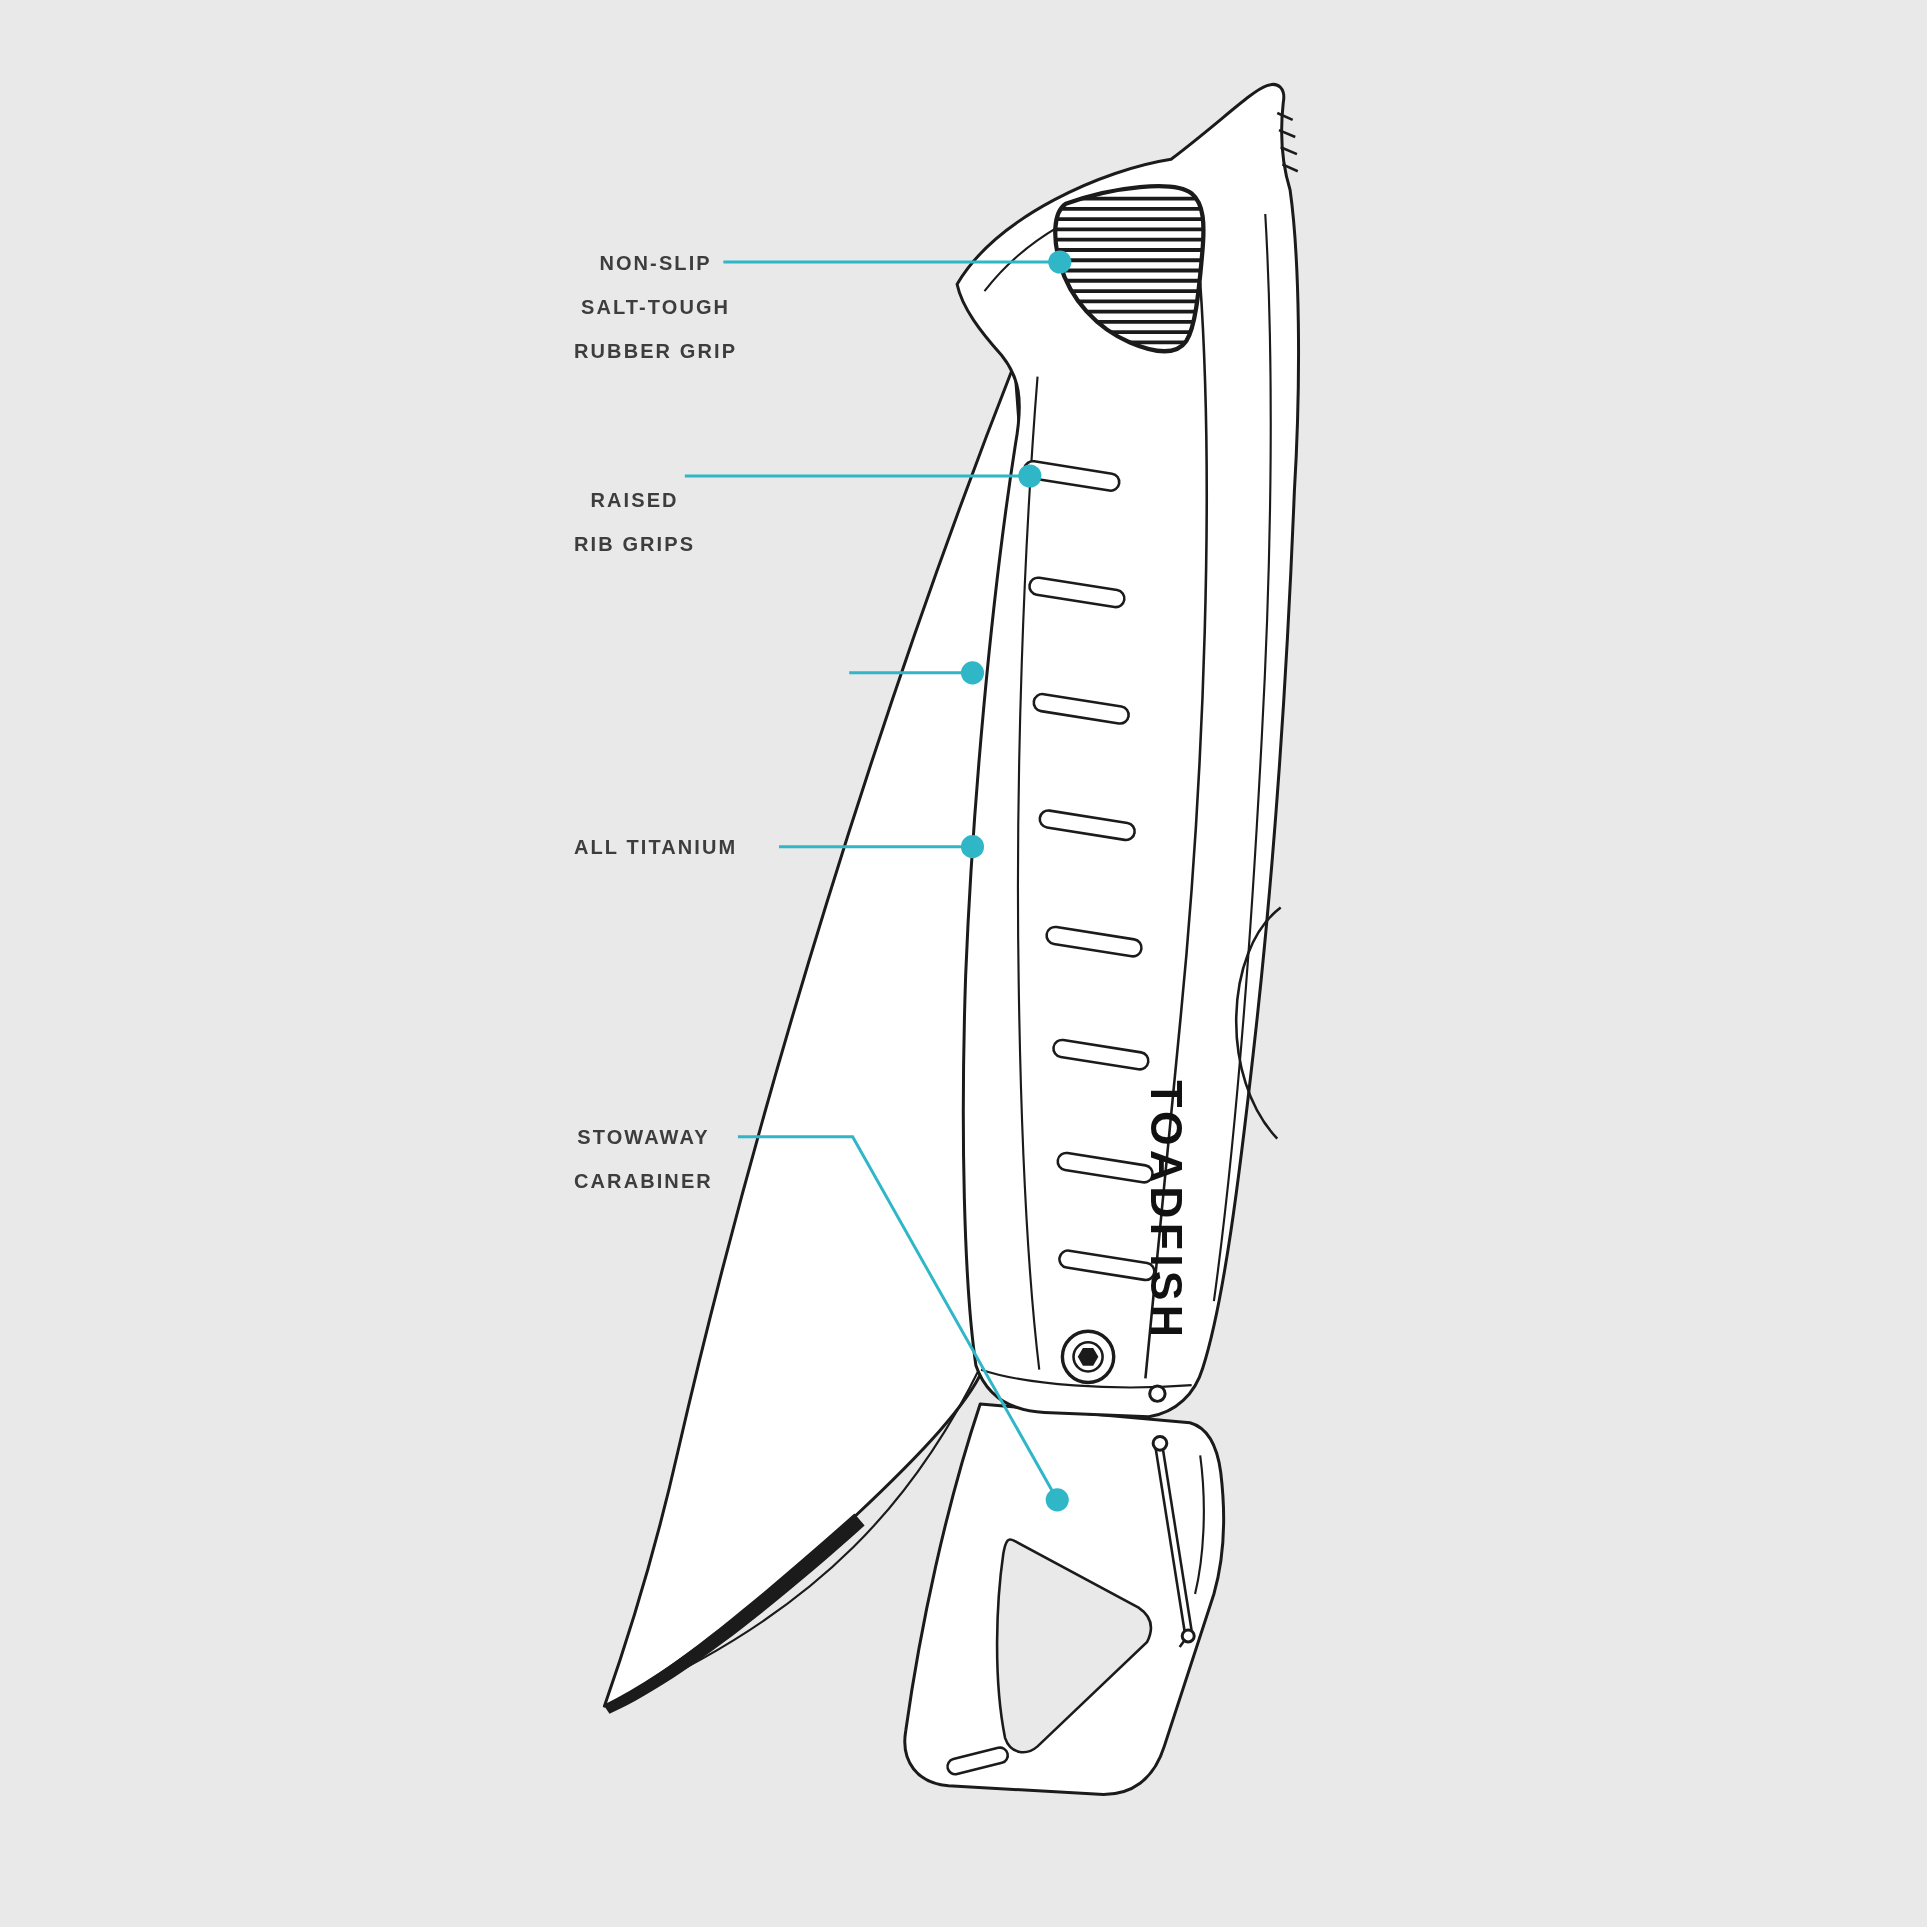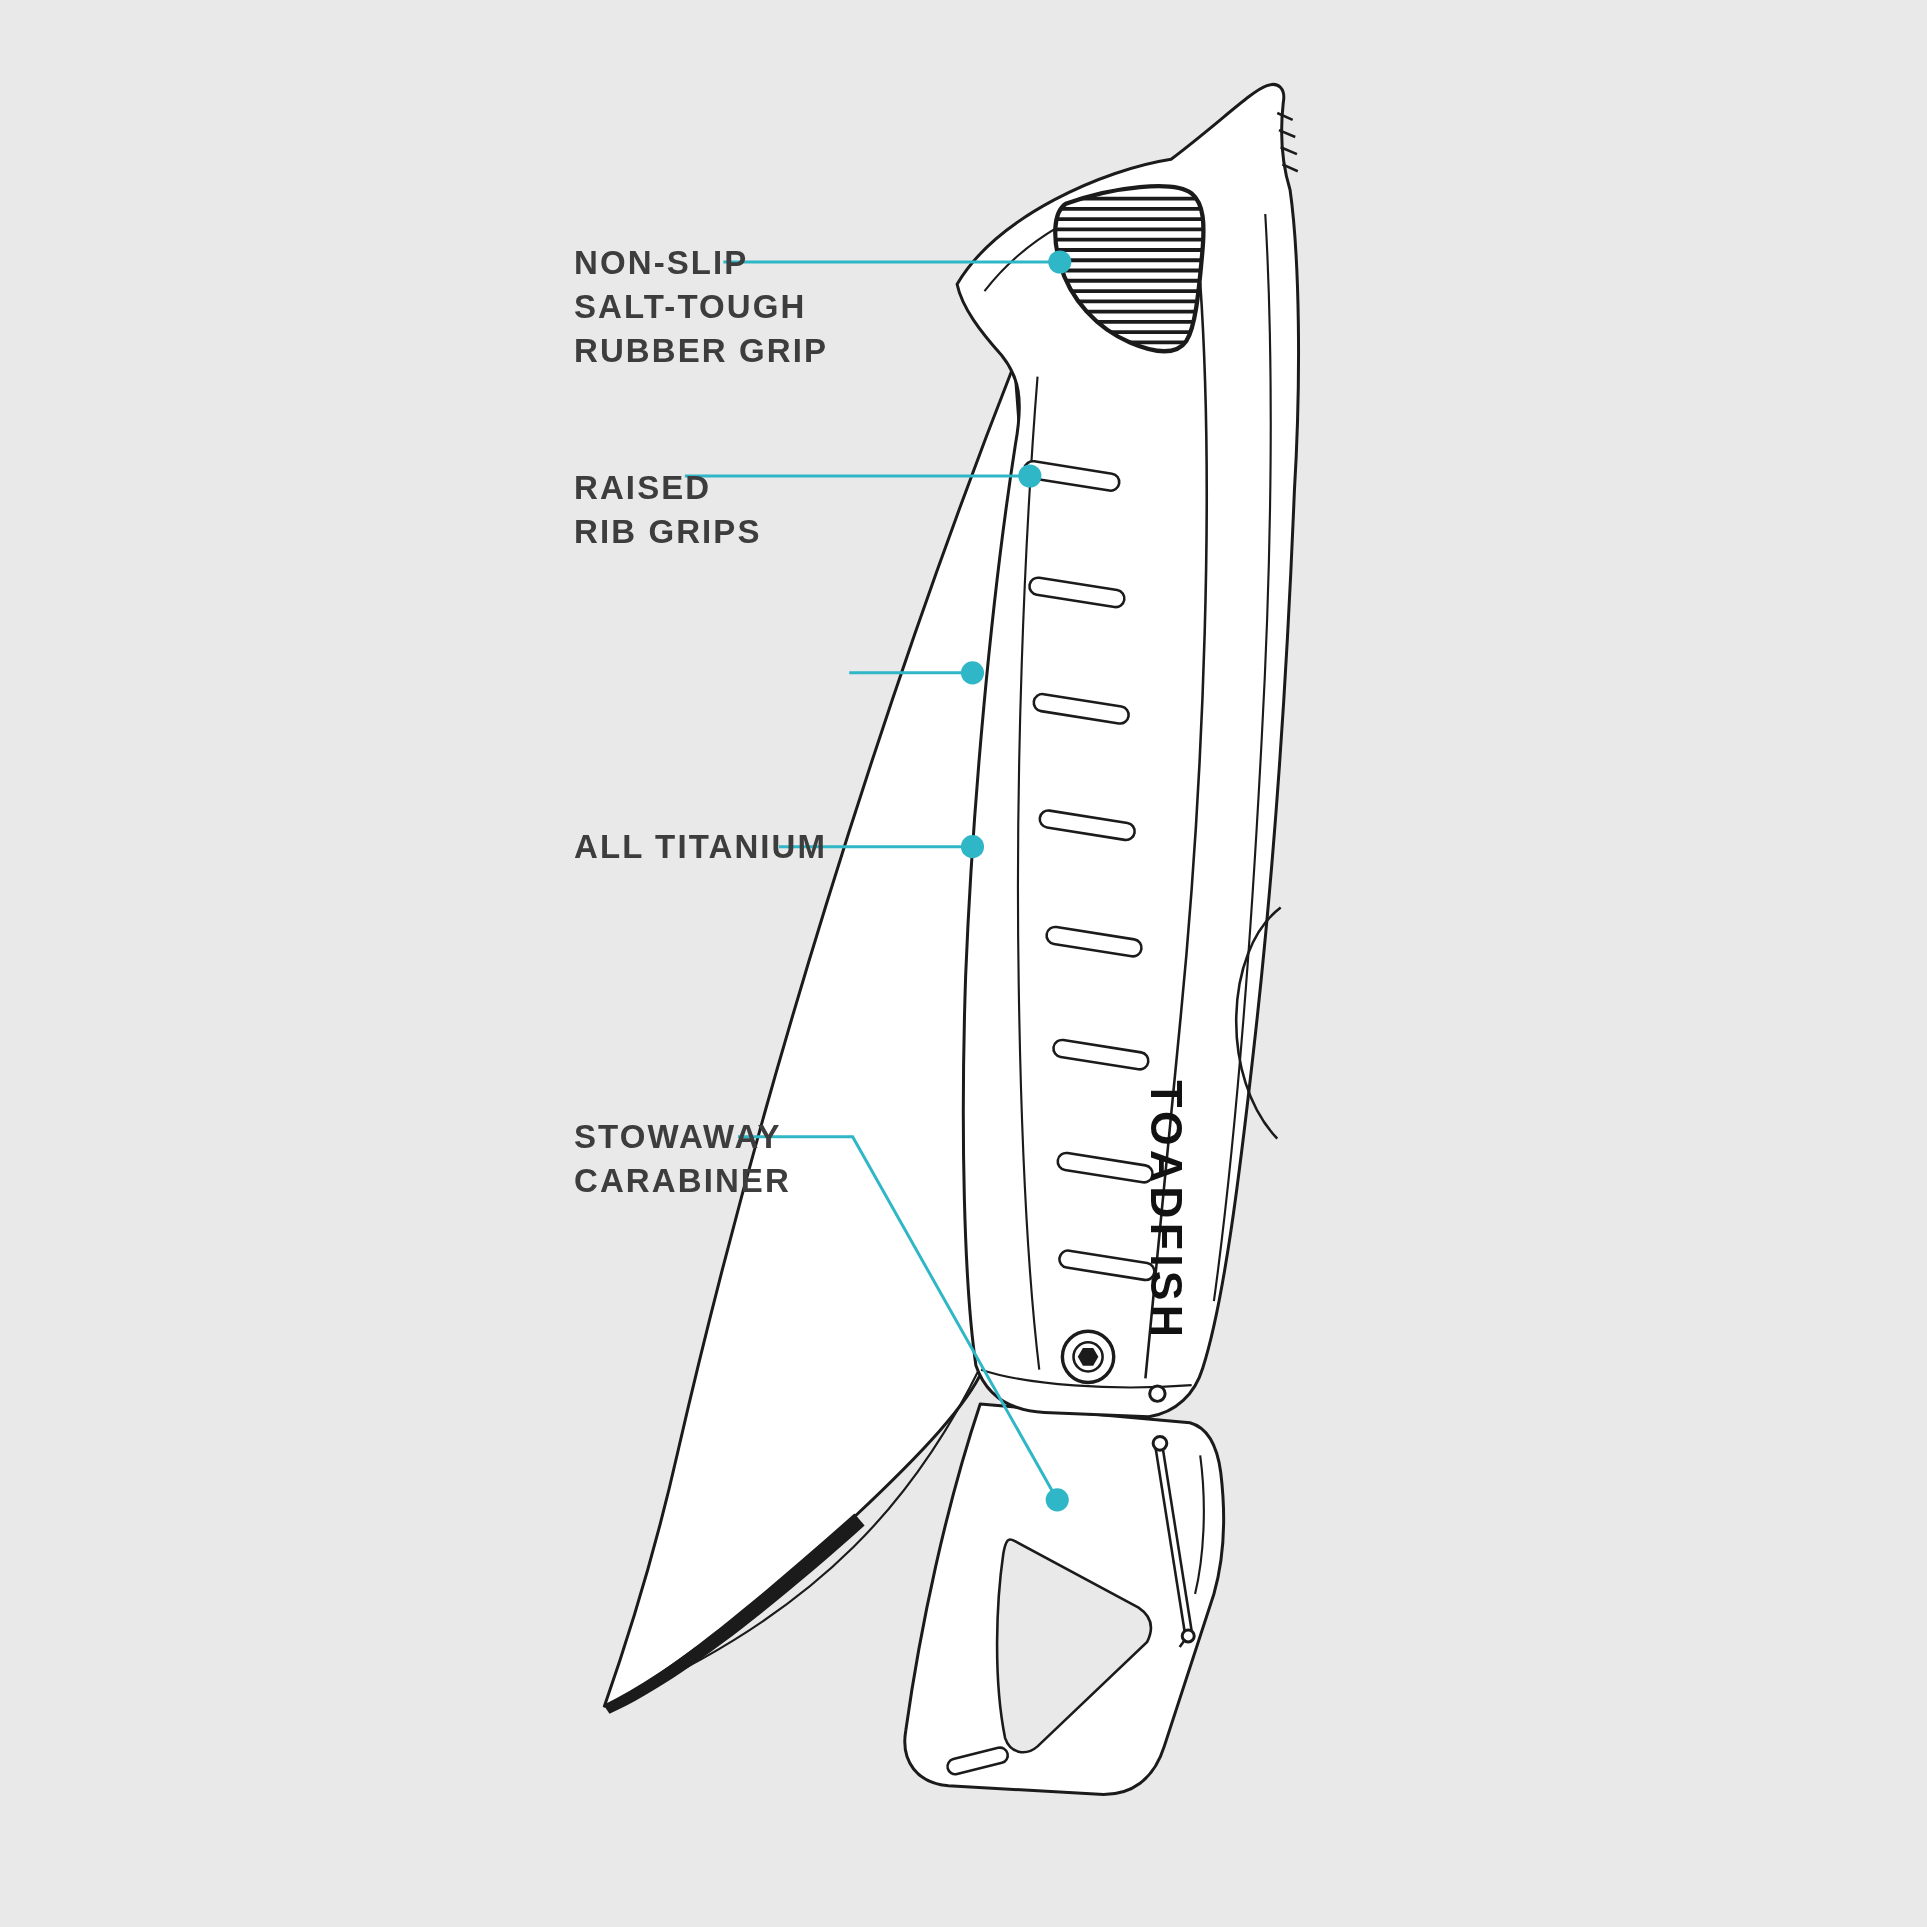--- a/index.html
+++ b/index.html
@@ -22,26 +22,27 @@
   .detail-bold{fill:none;stroke:var(--outline);stroke-width:3;}
   .hatch{stroke:var(--outline);stroke-width:4.5;}
   .rib{fill:#ffffff;stroke:var(--outline);stroke-width:3;}
   .dark{fill:var(--outline);stroke:none;}
   .cutout{fill:var(--background);stroke:var(--outline);stroke-width:3;}
   .teal-line{fill:none;stroke:var(--accent);stroke-width:3.5;}
   .teal-dot{fill:var(--accent);stroke:none;}
   .callout{
     position:absolute;
     color:var(--label_text);
-    font-size:33px;
+    font-size:20px;
     font-weight:700;
     letter-spacing:2.1px;
     line-height:44px;
     text-transform:uppercase;
     white-space:nowrap;
+    text-align:center;
   }
   .brand-text{
     font-family:"Liberation Sans", sans-serif;
     font-size:52px;
     font-weight:bold;
     letter-spacing:5px;
     fill:#111;
   }
 </style>
 </head>
@@ -188,21 +189,21 @@
       <circle class="teal-dot" cx="1235" cy="1752" r="13.5"></circle>
     </g>
   </svg>
 
   <div class="callout" style="left:574px;top:241px">
     <div>NON-SLIP</div>
     <div>SALT-TOUGH</div>
     <div>RUBBER GRIP</div>
   </div>
 
-  <div class="callout" style="left:574px;top:466px">
+  <div class="callout" style="left:574px;top:478px">
     <div>RAISED</div>
     <div>RIB GRIPS</div>
   </div>
 
 
   <div class="callout" style="left:574px;top:825px">
     <div>ALL TITANIUM</div>
   </div>
 
   <div class="callout" style="left:574px;top:1115px">

